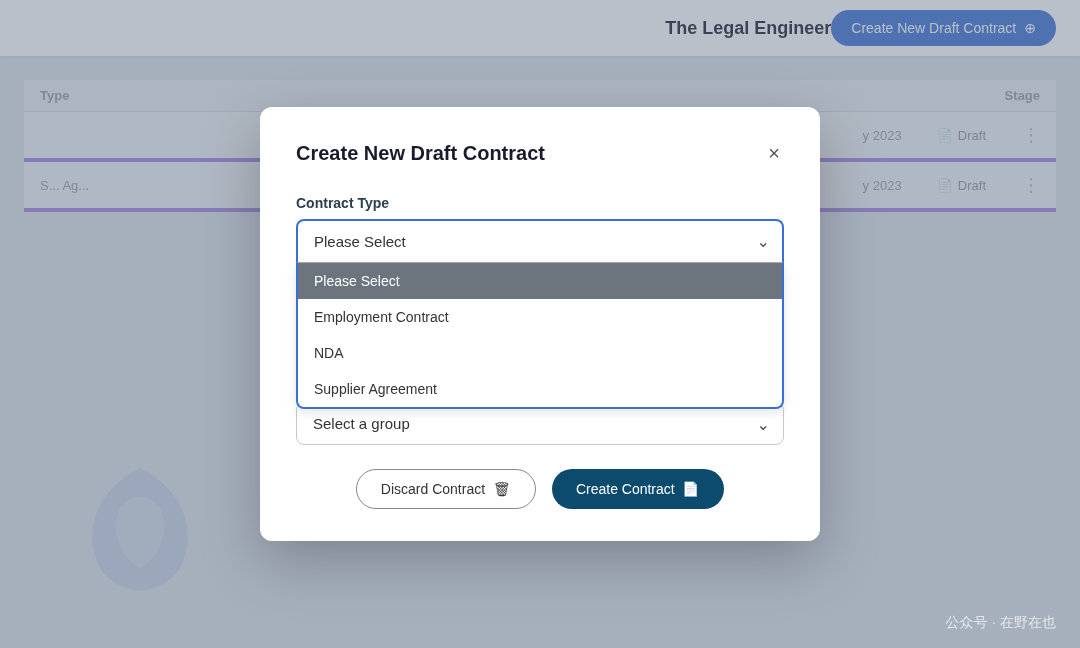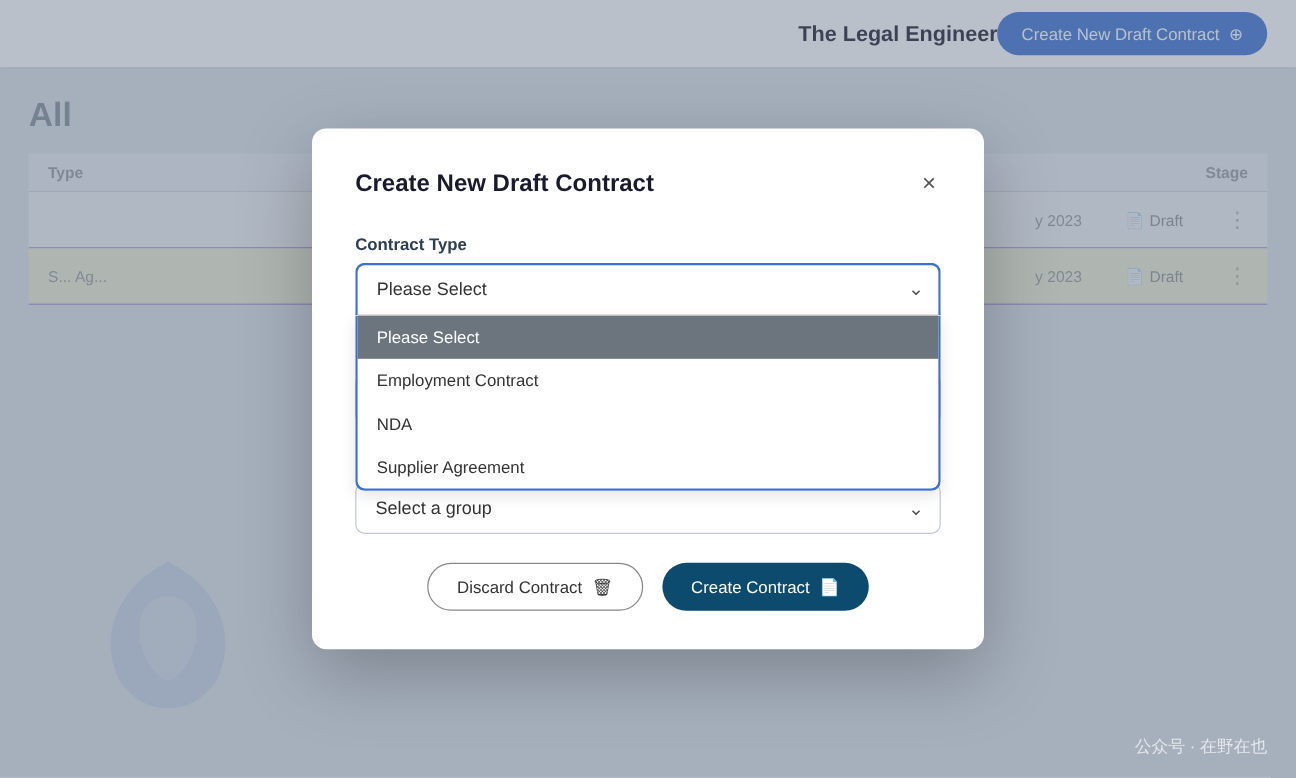--- a/index.html
+++ b/index.html
@@ -71,21 +71,21 @@
       font-weight: 600;
       color: #555;
       border-bottom: 1px solid #ccc;
       background: #f5f7fa;
     }
 
     .table-row {
       display: flex;
       align-items: center;
       padding: 12px 16px;
-      border-bottom: 1px solid #6d28d9;
+      border-bottom: 4px solid #6d28d9;
       background: white;
       gap: 20px;
     }
 
     .stage-badge {
       display: flex;
       align-items: center;
       gap: 4px;
       color: #444;
       font-size: 13px;
@@ -283,36 +283,35 @@
 
 <div class="app-bg">
   <div class="top-bar">
     <span class="app-title">The Legal Engineer</span>
     <button class="create-btn-header">
       <span>Create New Draft Contract</span>
       <span>⊕</span>
     </button>
   </div>
   <div class="bg-content">
-    <div class="all-label">All</div>
     <div class="table-header">
       <span>Type</span>
       <span style="margin-left:auto">Stage</span>
     </div>
     <div class="table-row" style="background:white;">
       <span style="width:80px;font-size:13px;color:#555;"></span>
       <span style="flex:1"></span>
       <span style="font-size:13px;color:#555;margin-right:16px;">y 2023</span>
       <span class="stage-badge">
         <span>📄</span>
         <span>Draft</span>
       </span>
       <span style="margin-left:16px;font-size:18px;color:#888;">⋮</span>
     </div>
-    <div class="table-row" style="background:#fef9c3;">
+    <div class="table-row" style="background:#ffffff;">
       <span style="width:80px;font-size:13px;color:#555;">S... Ag...</span>
       <span style="flex:1"></span>
       <span style="font-size:13px;color:#555;margin-right:16px;">y 2023</span>
       <span class="stage-badge">
         <span>📄</span>
         <span>Draft</span>
       </span>
       <span style="margin-left:16px;font-size:18px;color:#888;">⋮</span>
     </div>
   </div>

